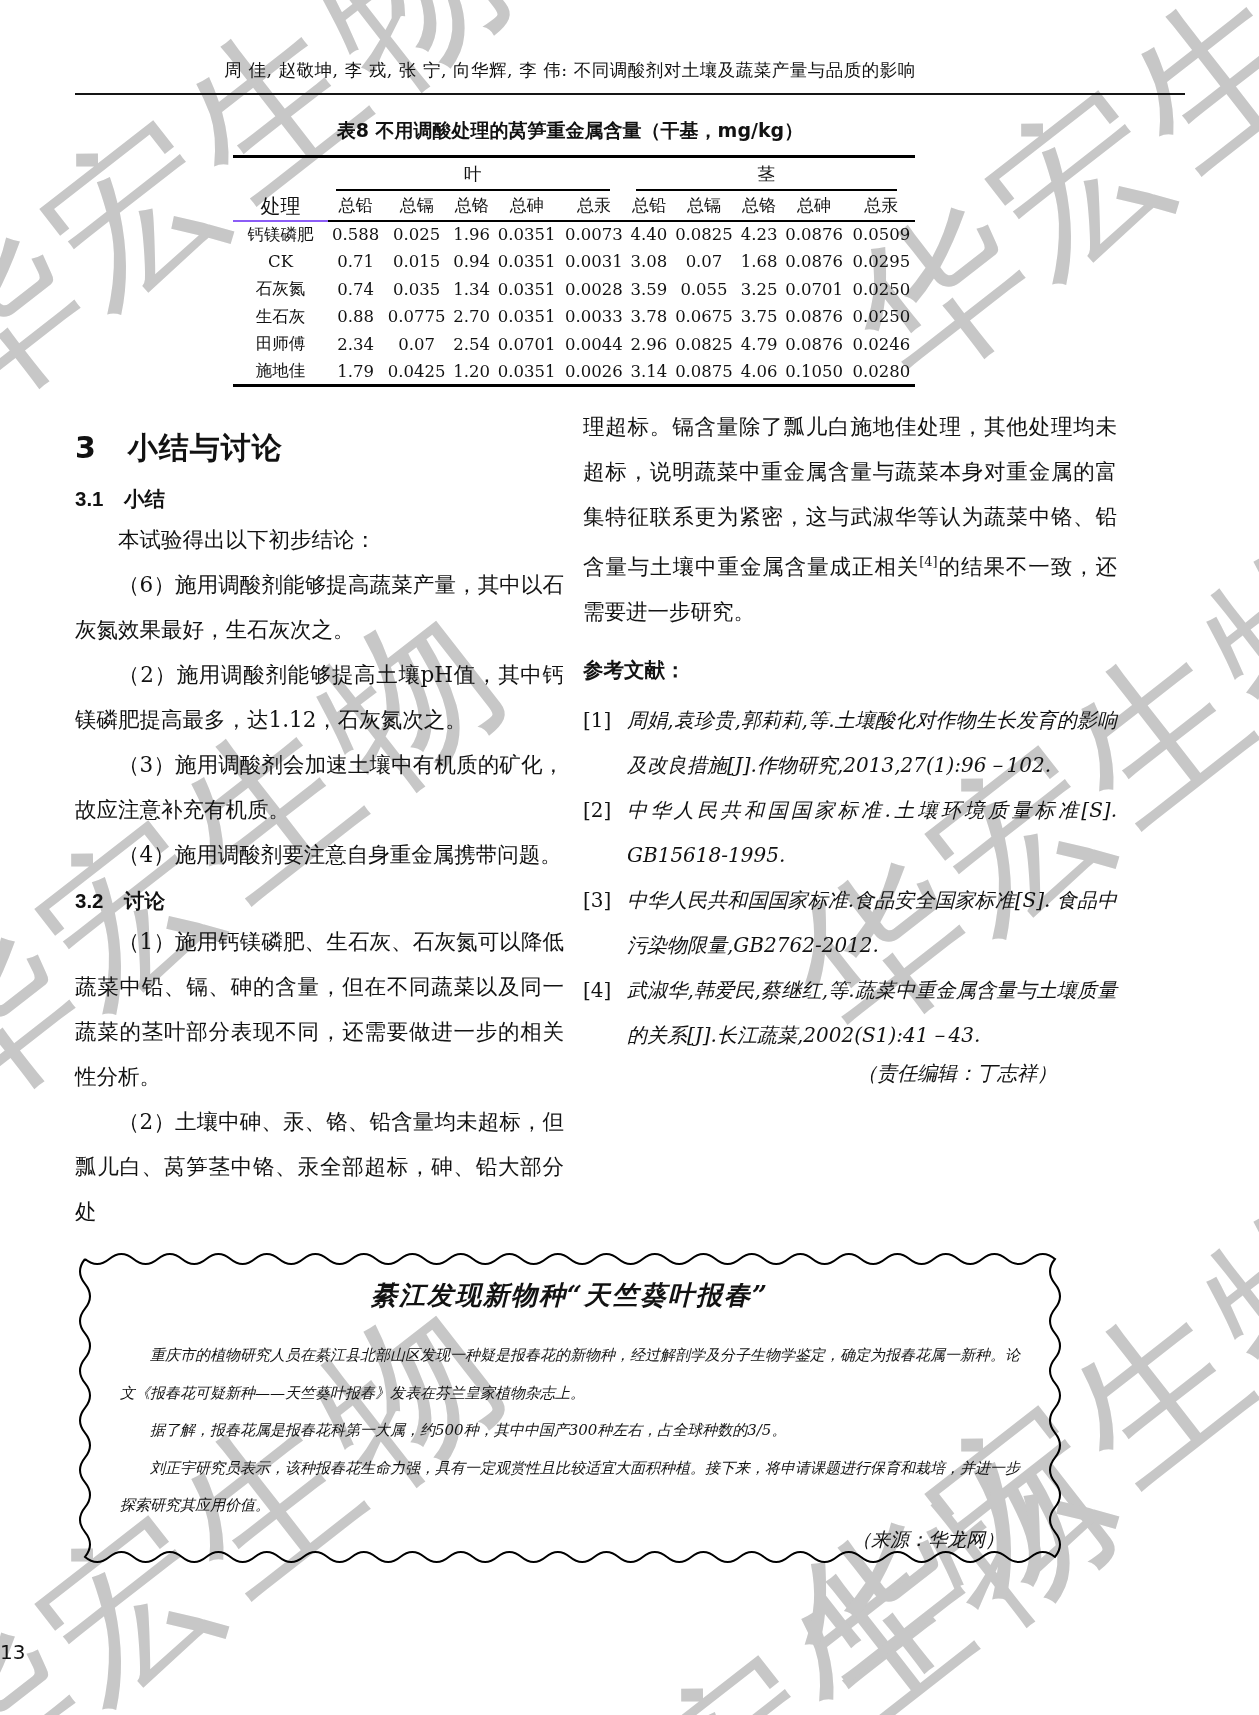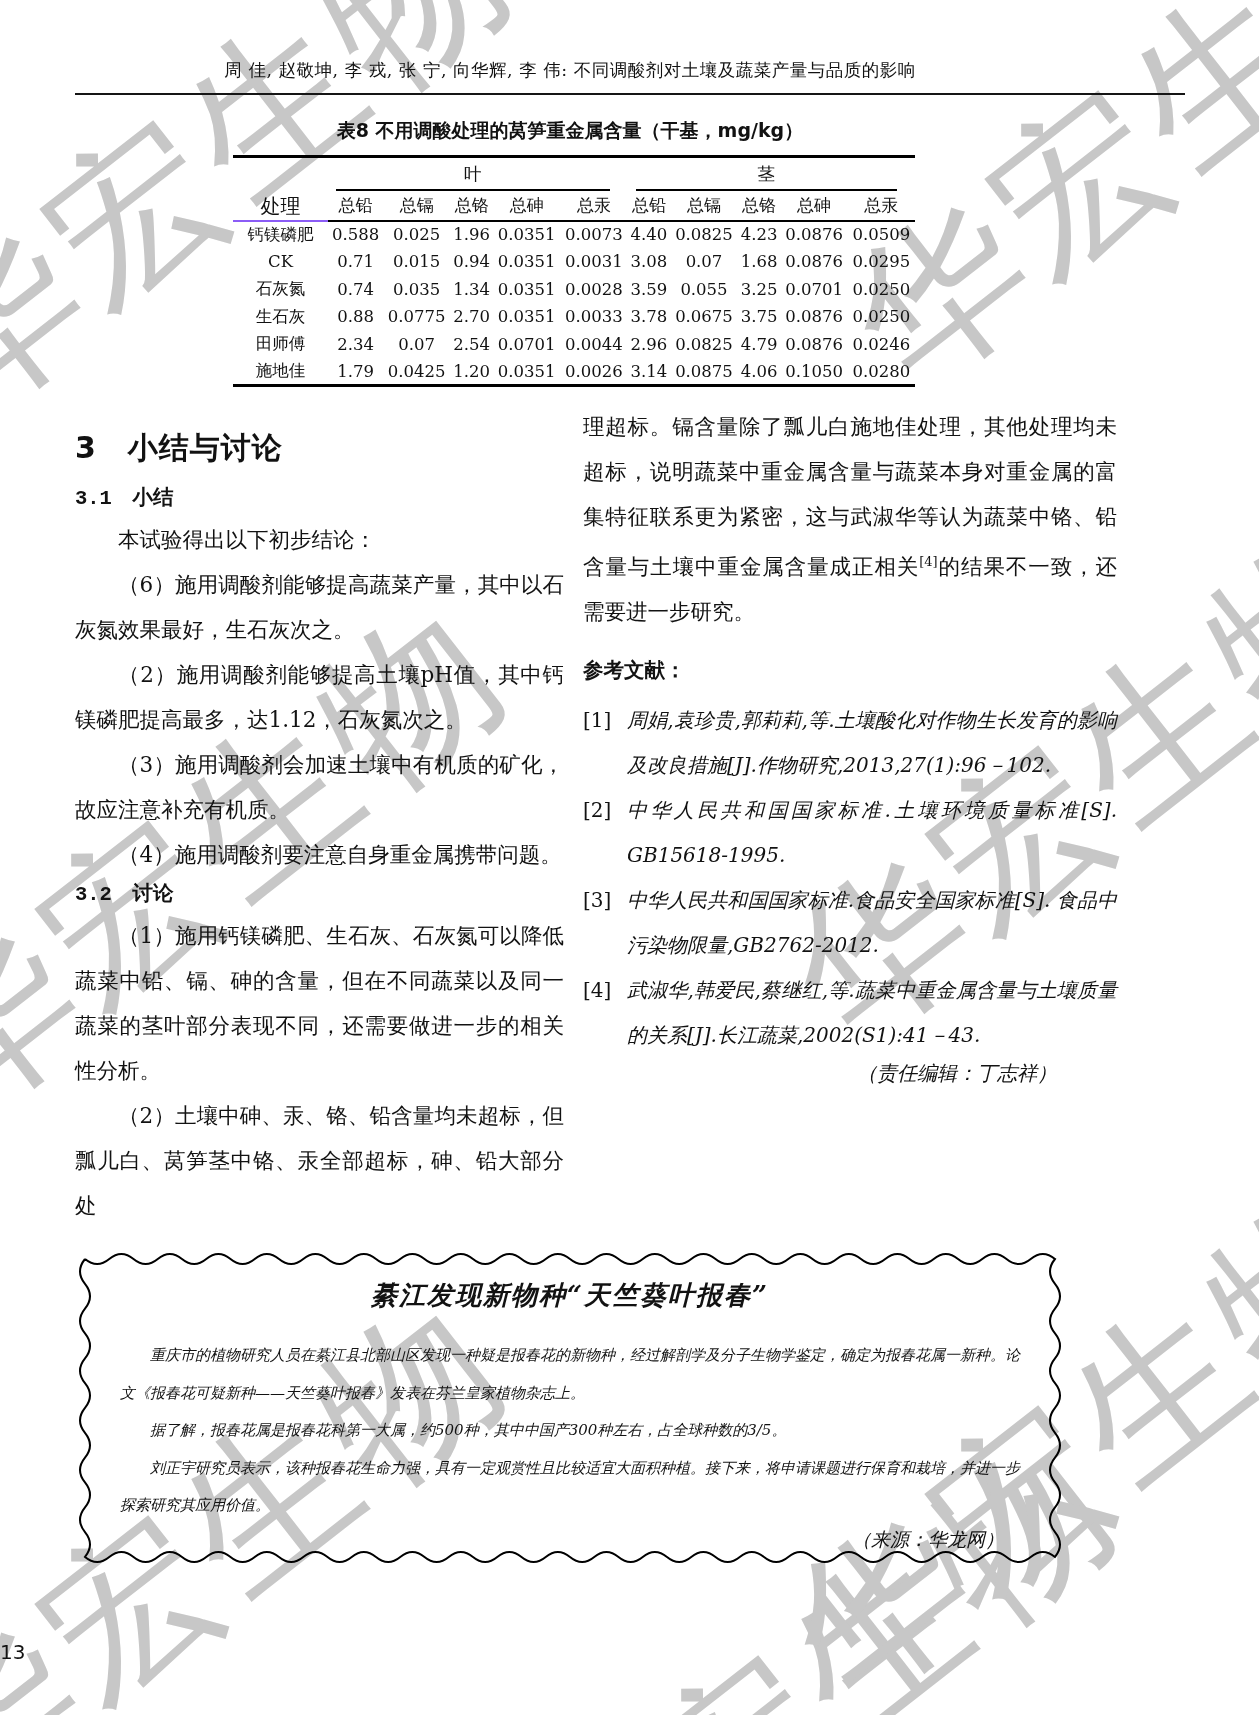--- a/index.html
+++ b/index.html
@@ -41,22 +41,22 @@
   .t8 .grp{ font-size:17.5px; padding-bottom:3px; margin:0 18px 0 8px; border-bottom:2px solid #000; }
   .t8 .th-treat{ border-bottom:2px solid #8b5cf6; font-size:20px; }
   .t8 tr.metal-row th{ height:30px; border-bottom:2px solid #000; }
   .t8 tbody td{ height:27.5px; font-size:16.5px; }
 
   .col-left { position:absolute; top:424px; left:75px;  width:489px; }
   .col-right{ position:absolute; top:404px; left:583px; width:534px; }
 
   h2.sec{ font-family:"DejaVu Sans","Liberation Sans",sans-serif; font-size:30px;
     font-weight:bold; letter-spacing:1px; margin:4px 0 12px; }
-  .sub{ font-family:Liberation Mono, monospace; font-size:20.5px;
-    font-weight:bold; line-height:36px; }
+  .sub{ font-family:Liberation Sans, sans-serif; font-size:20.5px;
+    font-weight:bold; line-height:36px;margin-top:6px; }
   .para{ font-size:21.5px; line-height:45px; text-align:justify; text-indent:2em; }
   .noindent{ text-indent:0; }
   sup{ font-size:13px; }
 
   .refhead{ font-family:"DejaVu Sans","Liberation Sans",sans-serif; font-size:20.5px;
     font-weight:bold; margin:16px 0 8px; line-height:40px; }
   .ref{ position:relative; padding-left:44px; font-size:20px; line-height:45px;
     text-align:justify; font-style:italic; }
   .ref .mk{ position:absolute; left:0; top:0; font-style:normal; }
   .editor{ font-size:20px; text-align:right; margin-top:2px; font-style:italic; padding-right:60px; }

